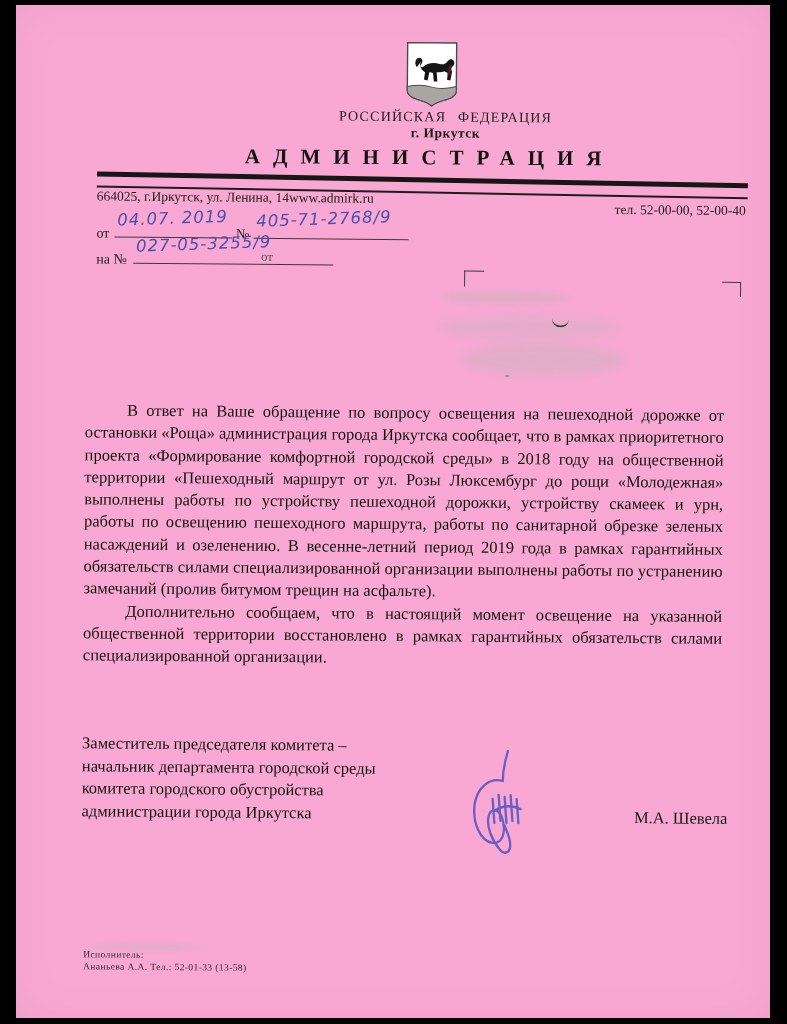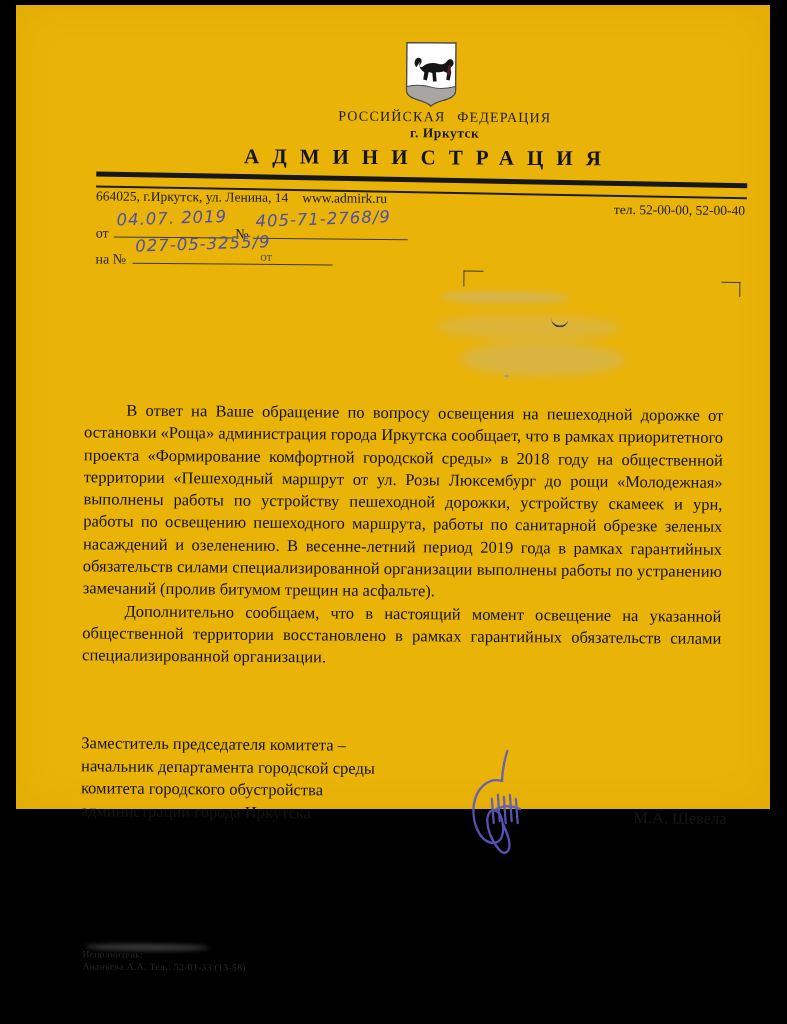--- a/index.html
+++ b/index.html
@@ -2,22 +2,22 @@
 <html><head>
 <meta charset="utf-8">
 <style>
   html,body{margin:0;padding:0;}
   body{
     width:787px;height:1024px;overflow:hidden;position:relative;
     background:#000;
     font-family:"Liberation Serif","DejaVu Serif",serif;
   }
   .paper{
-    position:absolute;left:16px;top:5px;width:754px;height:804px;
-    background:#eab308;
+    position:absolute;left:16px;top:5px;width:754px;height:1013px;
+    background:#f9a8d4;
     box-shadow:inset 0 0 45px rgba(0,0,0,0.05);
   }
   .tilt{position:absolute;inset:0;transform:rotate(0.5deg);transform-origin:50% 40%;}
 
   
   .arms{position:absolute;left:387px;top:36px;width:52px;height:66px;}
   .country{
     position:absolute;left:237px;top:104px;width:380px;text-align:center;
     font-size:14px;letter-spacing:1.2px;word-spacing:7px;color:#1d1d1d;
   }
@@ -33,21 +33,21 @@
   .rule{
     position:absolute;left:79px;top:169px;width:651px;height:9px;
     border-top:5px solid #171717;border-bottom:2px solid #1d1d1d;
     transform:rotate(0.55deg);transform-origin:0 0;
   }
   .addr-row{
     position:absolute;left:79px;top:186px;width:651px;
     font-size:13.5px;color:#1c1c1c;
   }
   .addr-left{position:absolute;left:0;top:0;white-space:nowrap;}
-  .site{margin-left:14px;}
+  .site{}
   .phone{position:absolute;right:2px;top:9px;white-space:nowrap;}
 
   
   .ref{position:absolute;font-size:14px;color:#222;white-space:nowrap;}
   .ref1{left:79px;top:216px;}
   .ref2{left:79px;top:242px;}
   .uline{
     display:inline-block;position:relative;vertical-align:baseline;
     border-bottom:1.2px solid #3a3a3a;height:18px;
   }

